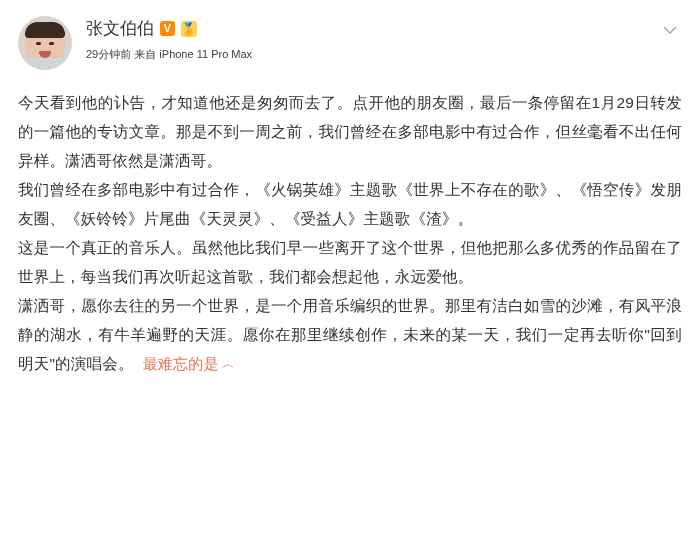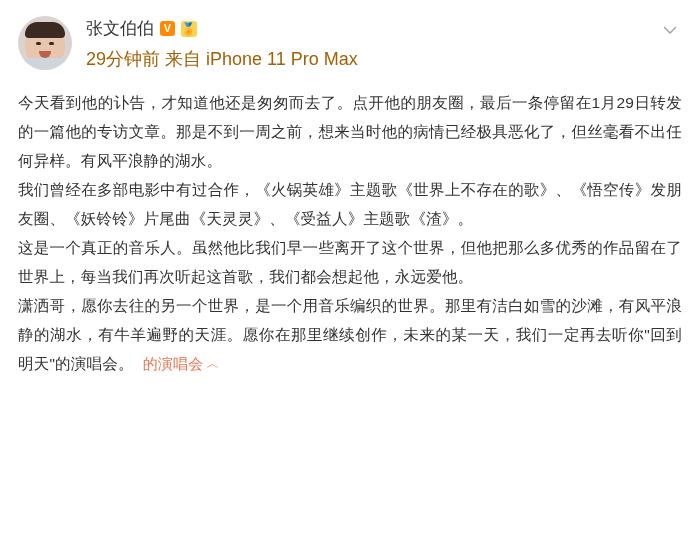--- a/index.html
+++ b/index.html
@@ -118,22 +118,22 @@
     height: 16px;
     line-height: 16px;
     text-align: center;
     font-size: 12px;
     background: #ffd24d;
     border-radius: 3px;
     color: #b34700;
   }
   .meta {
     margin-top: 7px;
-    font-size: 18px;
-    color: #a16207;
+    font-size: 11px;
+    color: #404040;
   }
   .collapse-arrow {
     position: absolute;
     right: 22px;
     top: 22px;
     width: 16px;
     height: 16px;
     cursor: pointer;
   }
   .collapse-arrow svg { display: block; }
@@ -189,19 +189,19 @@
     </div>
   </div>
 
   <div class="collapse-arrow">
     <svg width="16" height="16" viewBox="0 0 16 16">
       <path d="M2.5 5.5 L8 11 L13.5 5.5" fill="none" stroke="#9aa0a6" stroke-width="1.4" stroke-linecap="round" stroke-linejoin="round"></path>
     </svg>
   </div>
 
   <div class="body-text">
-    <p>今天看到他的讣告，才知道他还是匆匆而去了。点开他的朋友圈，最后一条停留在1月29日转发的一篇他的专访文章。那是不到一周之前，想来当时他的病情已经极具恶化了，但丝毫看不出任何异样。有风平浪静的湖水。</p>
+    <p>今天看到他的讣告，才知道他还是匆匆而去了。点开他的朋友圈，最后一条停留在1月29日转发的一篇他的专访文章。那是不到一周之前，我们曾经在多部电影中有过合作，但丝毫看不出任何异样。潇洒哥依然是潇洒哥。</p>
     <p>我们曾经在多部电影中有过合作，《火锅英雄》主题歌《世界上不存在的歌》、《悟空传》发朋友圈、《妖铃铃》片尾曲《天灵灵》、《受益人》主题歌《渣》。</p>
     <p>这是一个真正的音乐人。虽然他比我们早一些离开了这个世界，但他把那么多优秀的作品留在了世界上，每当我们再次听起这首歌，我们都会想起他，永远爱他。</p>
-    <p><span>潇洒哥，愿你去往的另一个世界，是一个用音乐编织的世界。那里有洁白如雪的沙滩，有风平浪静的湖水，有牛羊遍野的天涯。愿你在那里继续创作，未来的某一天，我们一定再去听你"回到明天"的演唱会。</span><span class="fold-row">&nbsp;&nbsp;<span class="fold-link">的演唱会</span><span class="fold-caret">︿</span></span></p>
+    <p><span>潇洒哥，愿你去往的另一个世界，是一个用音乐编织的世界。那里有洁白如雪的沙滩，有风平浪静的湖水，有牛羊遍野的天涯。愿你在那里继续创作，未来的某一天，我们一定再去听你"回到明天"的演唱会。</span><span class="fold-row">&nbsp;&nbsp;<span class="fold-link">最难忘的是</span><span class="fold-caret">︿</span></span></p>
   </div>
 
 </div>
 
 </body></html>

